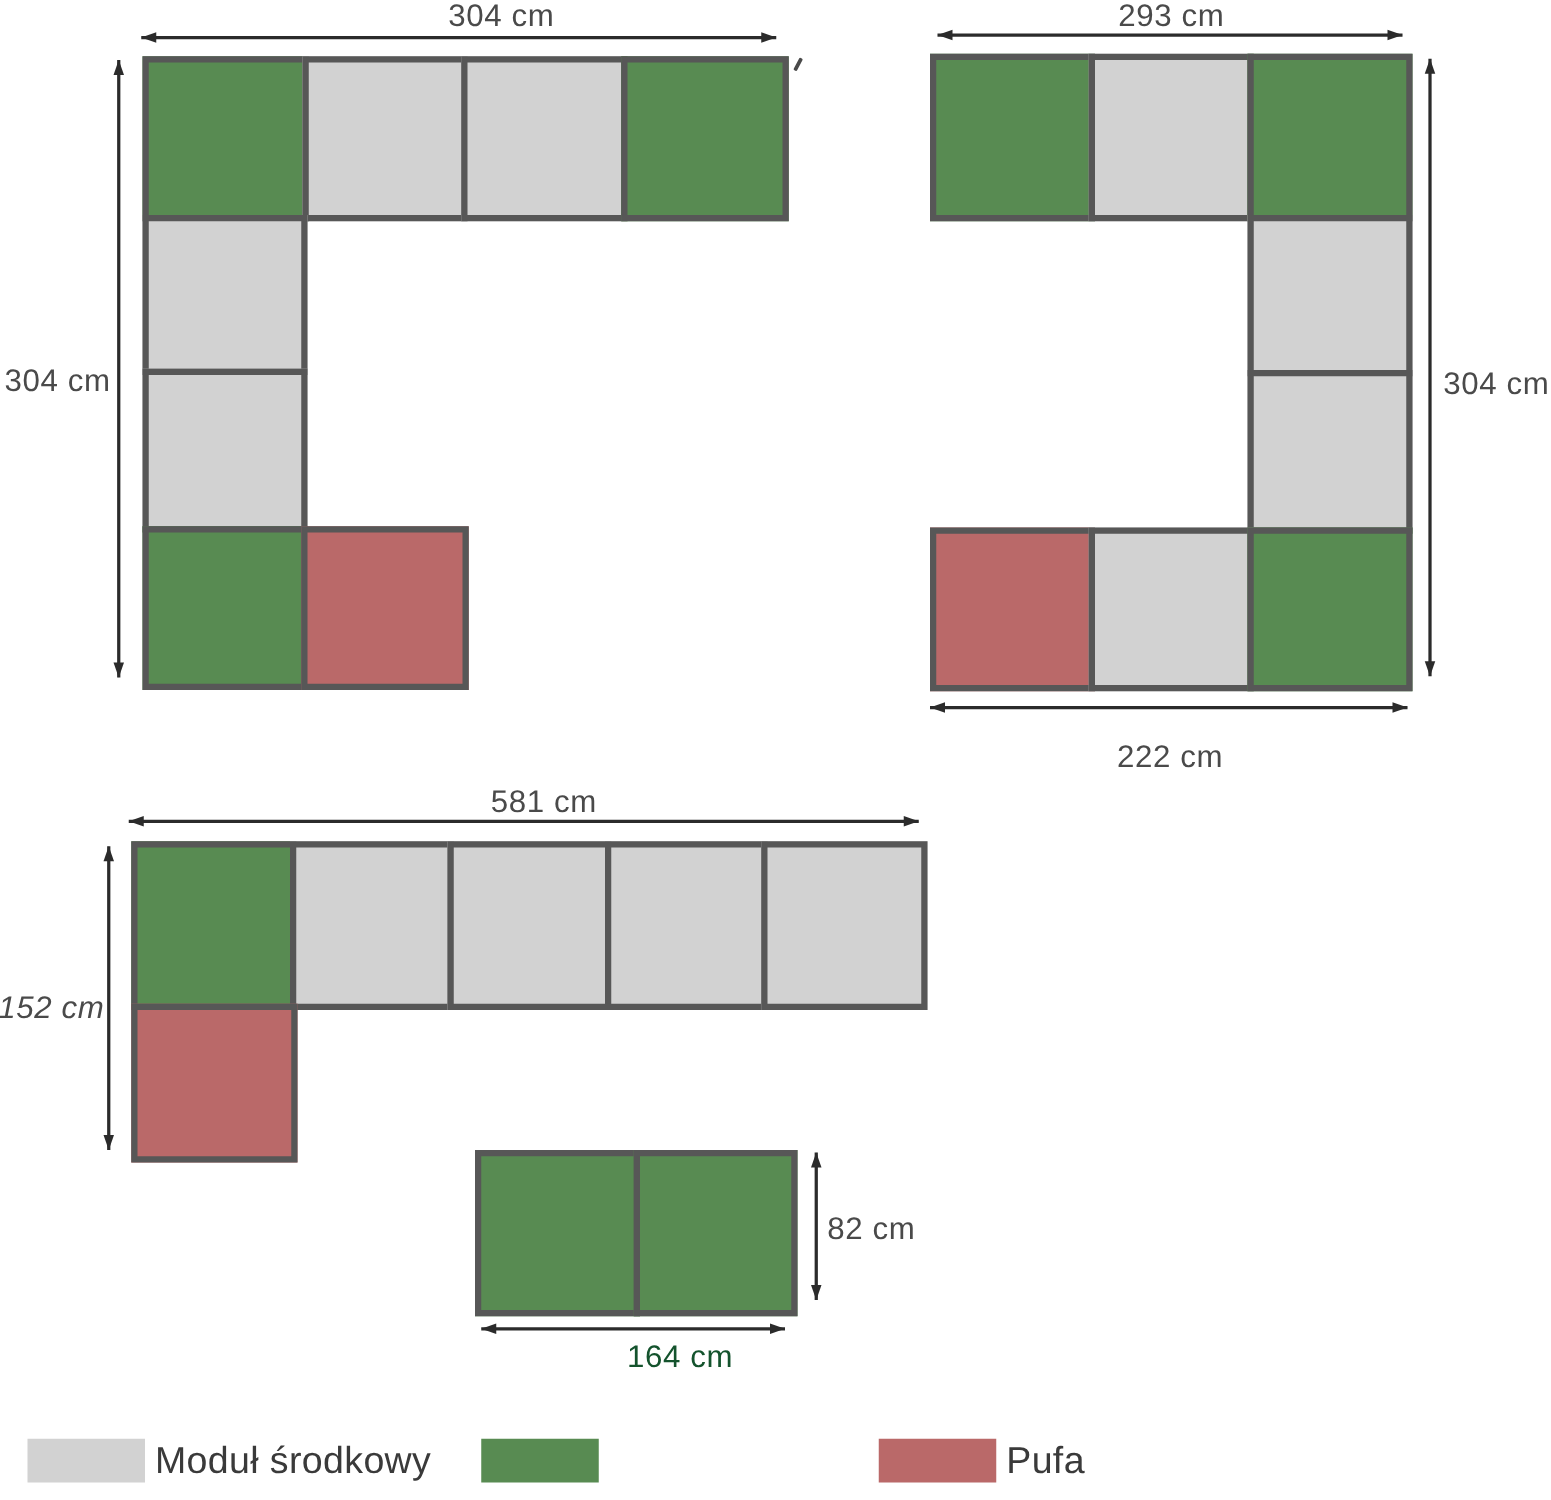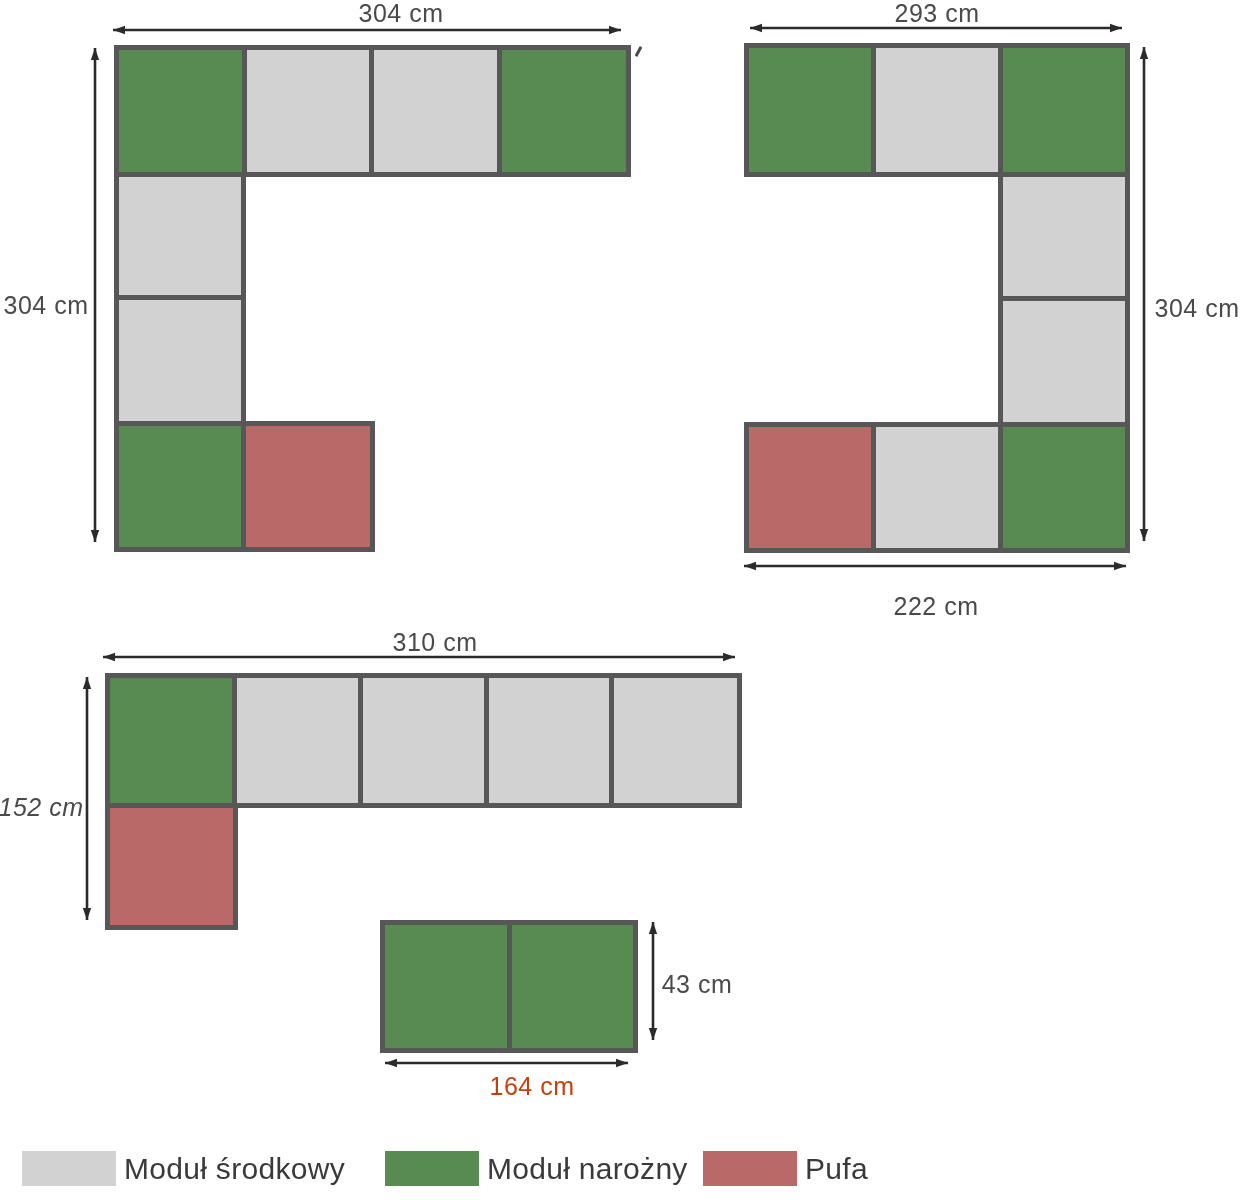--- a/index.html
+++ b/index.html
@@ -100,36 +100,35 @@
         <polygon points="385,1063 397,1058.8 397,1067.2" fill="#2b2b2b"></polygon>
       </g>
     </svg>
 
   <div id="label-layer">
       <div class="dim-label" style="left: 401px; top: 13px; color: rgb(74, 74, 74);">304 cm</div>
       <div class="dim-label" style="left: 46px; top: 305px; color: rgb(74, 74, 74);">304 cm</div>
       <div class="dim-label" style="left: 937px; top: 13px; color: rgb(74, 74, 74);">293 cm</div>
       <div class="dim-label" style="left: 1197px; top: 308px; color: rgb(74, 74, 74);">304 cm</div>
       <div class="dim-label" style="left: 936px; top: 585px; color: rgb(74, 74, 74); margin-top: 21px;">222 cm</div>
-      <div class="dim-label" style="left: 435px; top: 642px; color: rgb(74, 74, 74);">310 cm</div>
+      <div class="dim-label" style="left: 435px; top: 642px; color: rgb(74, 74, 74);">581 cm</div>
       <div class="dim-label" style="left: 41px; top: 807px; color: rgb(74, 74, 74); font-style: italic;">152 cm</div>
-      <div class="dim-label" style="left: 697px; top: 984px; color: rgb(74, 74, 74);">43 cm</div>
-      <div class="dim-label" style="left: 532px; top: 1086px; color: #c2410c;">164 cm</div>
+      <div class="dim-label" style="left: 697px; top: 984px; color: rgb(74, 74, 74);">82 cm</div>
+      <div class="dim-label" style="left: 544px; top: 1086px; color: #14532d;">164 cm</div>
     </div>
 
   <div class="stray-mark"></div>
 
   <div class="legend">
     <div class="legend-item" style="left: 3px; padding-left: 19px;">
       <span class="swatch" style="background: rgb(210, 210, 210);"></span>
       <span class="legend-label" style="color: rgb(58, 58, 58);">Moduł środkowy</span>
     </div>
     <div class="legend-item" style="left: 385px;">
       <span class="swatch" style="background: rgb(88, 139, 82);"></span>
-      <span class="legend-label" style="color: rgb(58, 58, 58);">Moduł narożny</span>
     </div>
     <div class="legend-item" style="left: 703px;">
       <span class="swatch" style="background: rgb(186, 105, 105);"></span>
       <span class="legend-label" style="color: rgb(58, 58, 58); text-align: center;">Pufa</span>
     </div>
   </div>
 
 </div>
 
 </body></html>

